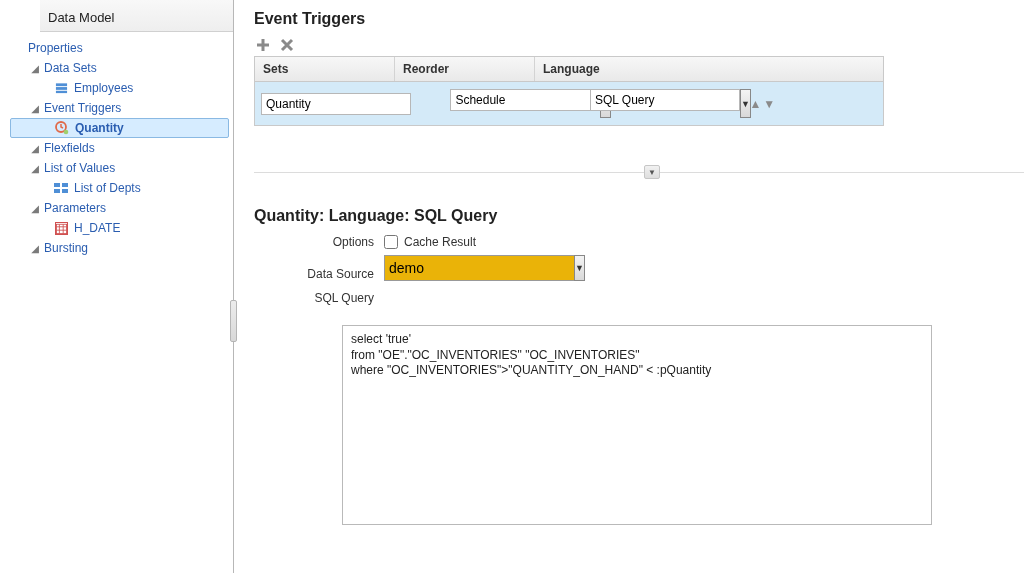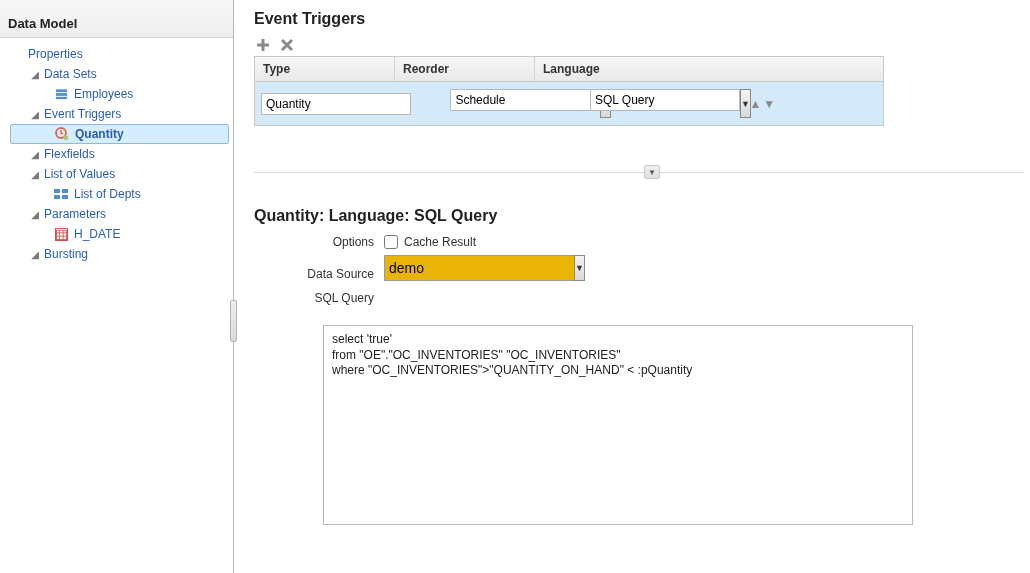--- a/index.html
+++ b/index.html
@@ -20,26 +20,27 @@
   }
   
   .sidebar {
     width: 235px;
     border-right: 1px solid #b7b7b7;
     background: #fff;
     height: 100%;
     position: relative;
   }
   .sidebar-header {
-    font-weight: bold;
+    font-weight: normal;
     font-size: 13px;
-    padding: 16px 8px 6px 8px;
+    padding: 10px 8px 6px 8px;
     border-bottom: 1px solid #d0d0d0;
     background: linear-gradient(#f8f8f8,#eeeeee);
     color: #222;
+    margin-left: 40px;
   }
   .tree {
     padding: 6px 4px 6px 10px;
   }
   .tree-item {
     display: flex;
     align-items: center;
     padding: 3px 4px;
     cursor: pointer;
     color: #2a5db0;
@@ -338,21 +339,21 @@
       </span>
       <span class="tool-btn">
         <svg width="16" height="16" viewBox="0 0 16 16">
             <path d="M3 3 L13 13 M13 3 L3 13" stroke="#8a8a8a" stroke-width="3"></path>
           </svg>
       </span>
     </div>
 
     <div class="grid">
       <div class="grid-head">
-        <div class="cell col-type">Type</div>
+        <div class="cell col-type">Sets</div>
         <div class="cell col-reorder">Reorder</div>
         <div class="cell col-lang">Language</div>
       </div>
       <div class="grid-row">
         <div class="cell col-name">
           <input type="text" value="Quantity" style="">
         </div>
         <div class="cell col-type">
           <div class="combo">
             <input type="text" value="Schedule" style="">
@@ -388,20 +389,20 @@
       <div class="combo ds-combo">
         <input type="text" value="demo" style="">
         <div class="btn">▼</div>
       </div>
     </div>
 
     <div class="form-row sql-wrap" style="align-items:flex-start;">
       <div class="form-label" style="margin-top:4px;">SQL Query</div>
       <div style="width:10px"></div>
     </div>
-    <div style="margin-left:69px; margin-top:18px;">
+    <div style="margin-left:88px; margin-top:18px;">
       <textarea class="sql-area" style="">select 'true'
 from "OE"."OC_INVENTORIES" "OC_INVENTORIES"
 where "OC_INVENTORIES"&gt;"QUANTITY_ON_HAND" &lt; :pQuantity</textarea>
     </div>
 
   </div>
 </div>
 
 </body></html>

